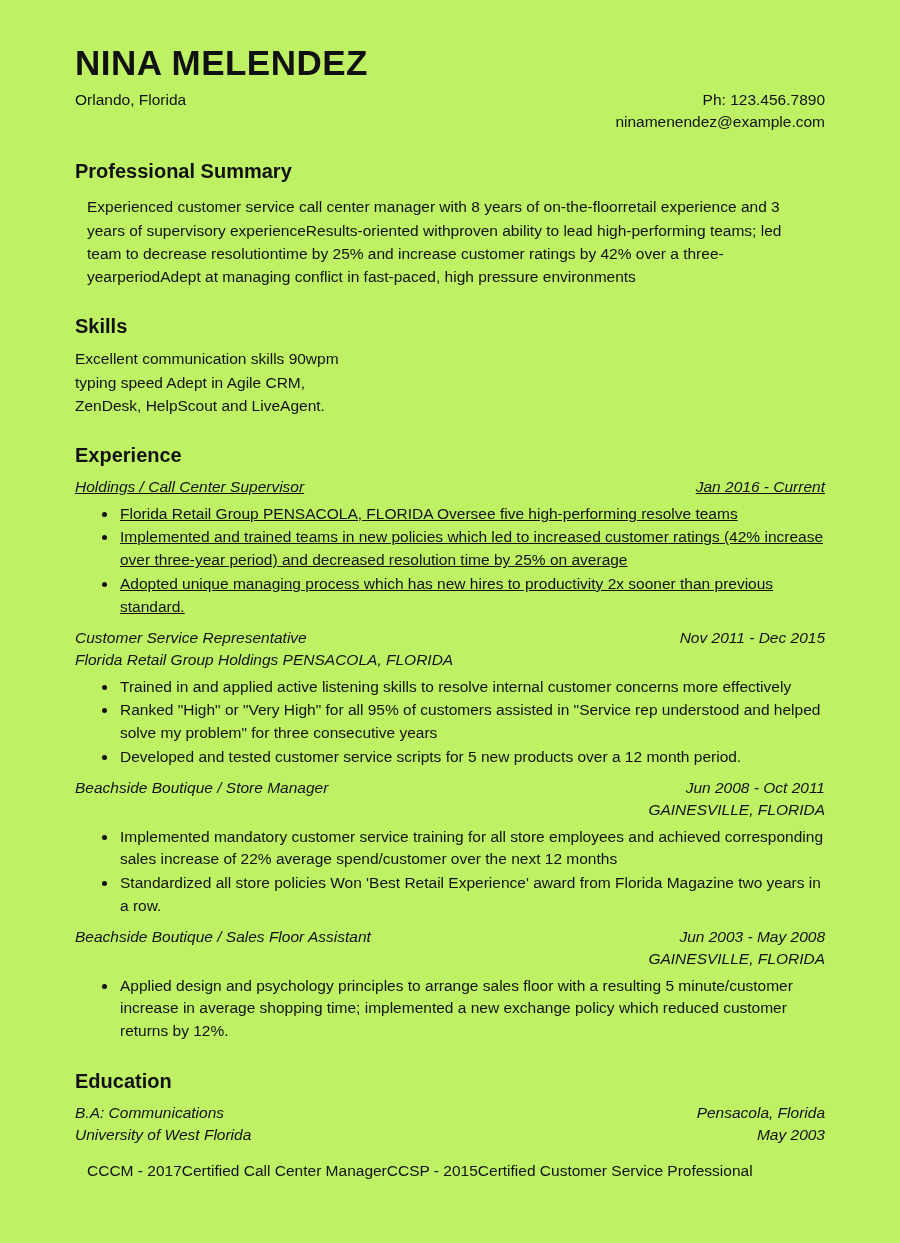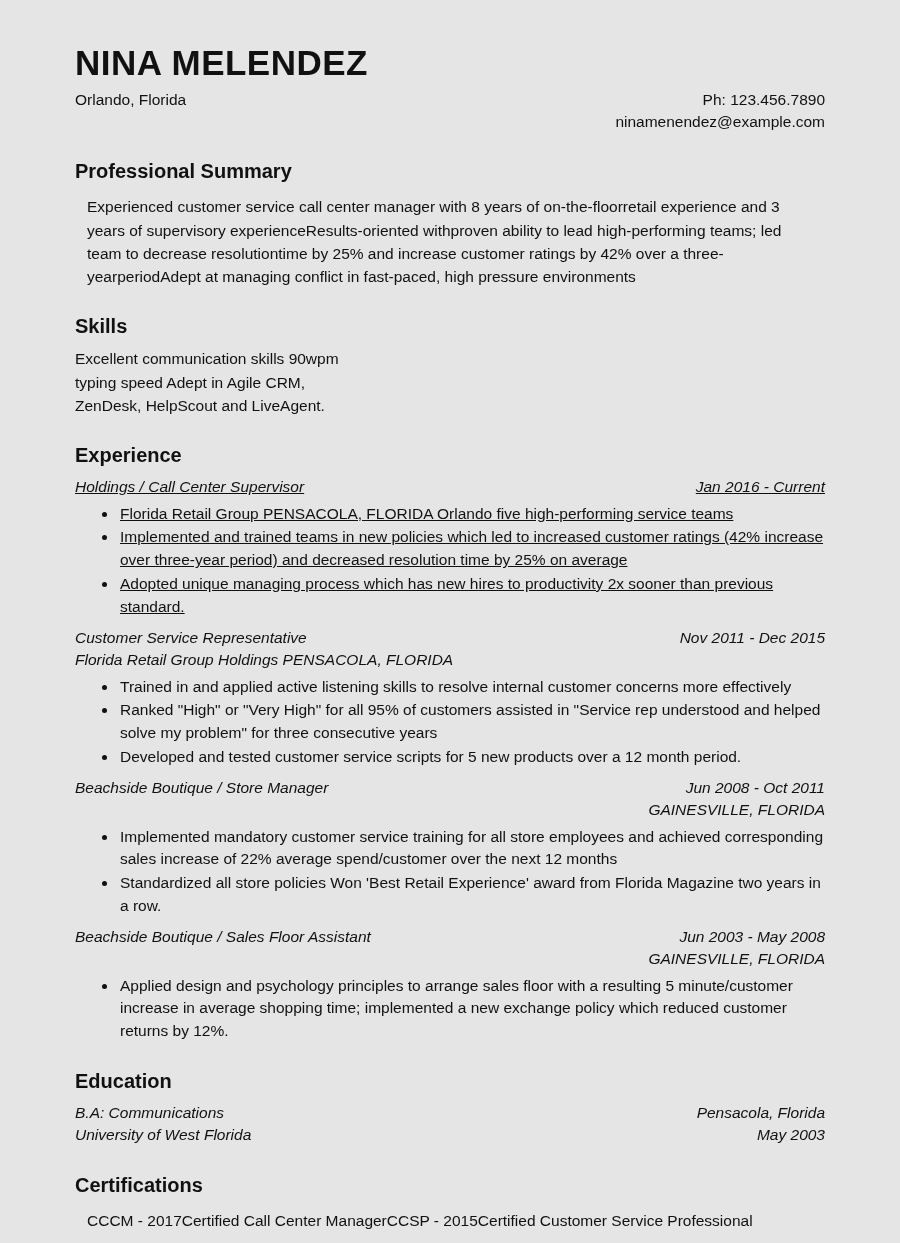--- a/index.html
+++ b/index.html
@@ -1,20 +1,20 @@
 <!DOCTYPE html>
 <html><head>
 <meta charset="utf-8">
 <style>
   html, body { margin: 0; padding: 0; background: #ffffff; }
   .page {
     width: 900px;
     height: 1243px;
     box-sizing: border-box;
-    background: #e5e5e5;
+    background: #bef264;
     color: #111111;
     font-family: "Liberation Sans", sans-serif;
     padding: 44px 75px 30px 75px;
     overflow: hidden;
   }
   .name {
     font-size: 35px;
     font-weight: bold;
     letter-spacing: 0.5px;
     margin: 0 0 6px 0;
@@ -102,21 +102,21 @@
   <div class="skills-line">ZenDesk, HelpScout and LiveAgent.</div>
 
   <div class="section-heading">Experience</div>
 
   <div class="job" style="margin-top:6px;text-decoration:underline;">
     <div class="job-header">
       <span>Holdings / Call Center Supervisor</span>
       <span>Jan 2016 - Current</span>
     </div>
     <ul class="bullets">
-      <li>Florida Retail Group PENSACOLA, FLORIDA Orlando five high-performing service teams</li>
+      <li>Florida Retail Group PENSACOLA, FLORIDA Oversee five high-performing resolve teams</li>
       <li>Implemented and trained teams in new policies which led to increased customer ratings (42% increase over three-year period) and decreased resolution time by 25% on average</li>
       <li>Adopted unique managing process which has new hires to productivity 2x sooner than previous standard.</li>
     </ul>
   </div>
 
   <div class="job">
     <div class="job-header">
       <span>Customer Service Representative</span>
       <span>Nov 2011 - Dec 2015</span>
     </div>
@@ -154,16 +154,15 @@
   <div class="section-heading">Education</div>
   <div class="edu-row">
     <span>B.A: Communications</span>
     <span>Pensacola, Florida</span>
   </div>
   <div class="edu-row">
     <span>University of West Florida</span>
     <span>May 2003</span>
   </div>
 
-  <div class="section-heading">Certifications</div>
   <p class="body-text">CCCM - 2017Certified Call Center ManagerCCSP - 2015Certified Customer Service Professional</p>
 
 </div>
 
 </body></html>

